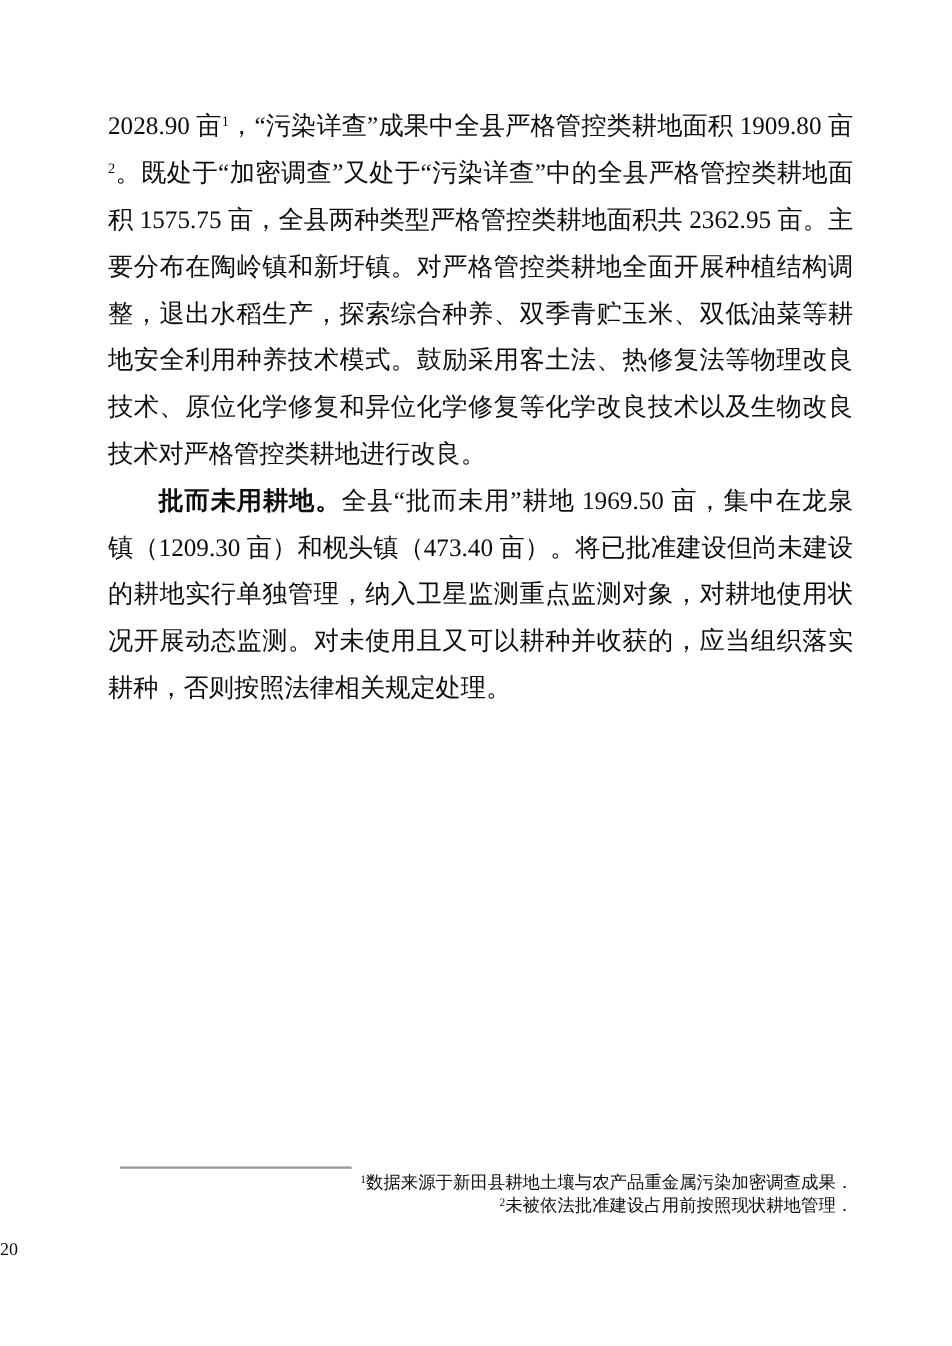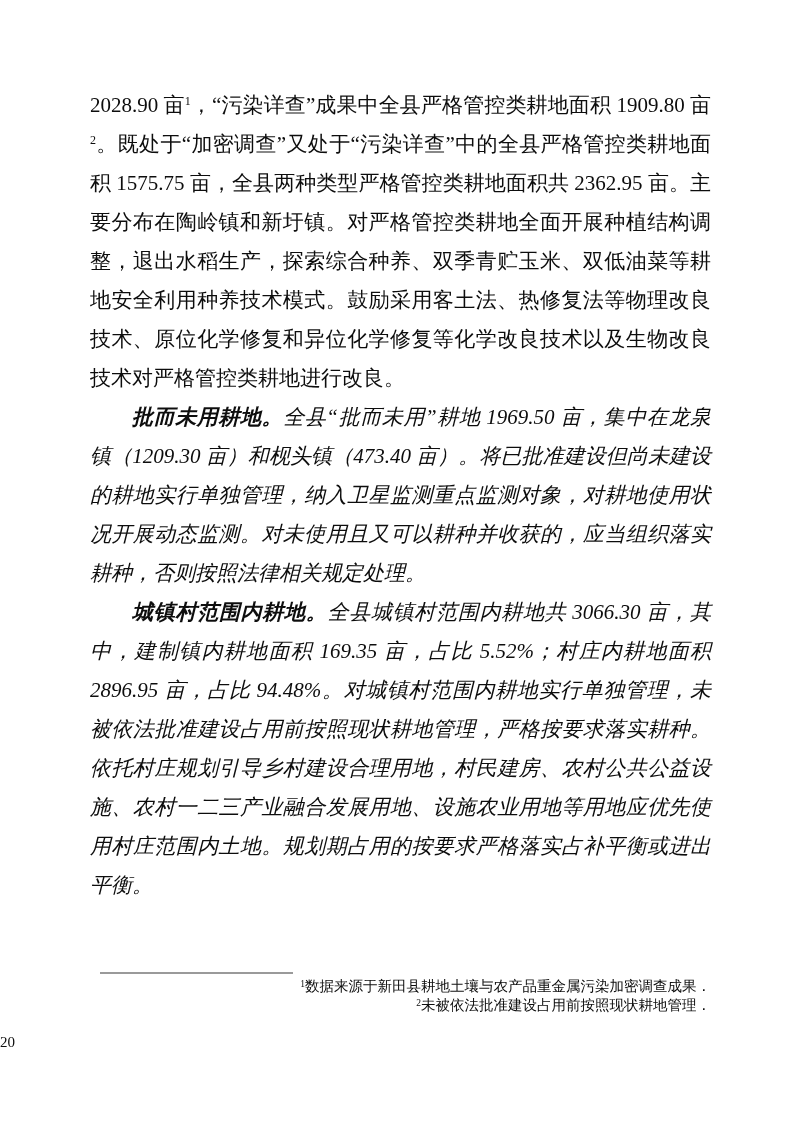--- a/index.html
+++ b/index.html
@@ -15,21 +15,21 @@
   .body-text {
     position: absolute;
     left: 90px;
     top: 86px;
     width: 621px;
     font-size: 21px;
     line-height: 39px;
     text-align: justify;
   }
   .para { margin: 0; padding: 0; }
-  .para.indent { text-indent: 2em; font-style: italic; }
+  .para.indent { text-indent: 2em; }
   .lead { font-weight: 700; }
   .body-text sup {
     font-size: 12px;
     line-height: 0;
     vertical-align: 7px;
   }
   .fn-sep {
     position: absolute;
     left: 100px;
     top: 972px;
@@ -63,21 +63,20 @@
   }
 </style>
 </head>
 <body>
 
 <div class="page">
 
   <div class="body-text">
     <p class="para"><span>2028.90 亩</span><sup>1</sup><span>，“污染详查”成果中全县严格管控类耕地面积 1909.80 亩</span><sup>2</sup><span>。既处于“加密调查”又处于“污染详查”中的全县严格管控类耕地面积 1575.75 亩，全县两种类型严格管控类耕地面积共 2362.95 亩。主要分布在陶岭镇和新圩镇。对严格管控类耕地全面开展种植结构调整，退出水稻生产，探索综合种养、双季青贮玉米、双低油菜等耕地安全利用种养技术模式。鼓励采用客土法、热修复法等物理改良技术、原位化学修复和异位化学修复等化学改良技术以及生物改良技术对严格管控类耕地进行改良。</span></p>
     <p class="para indent"><span class="lead">批而未用耕地。</span><span>全县“批而未用”耕地 1969.50 亩，集中在龙泉镇（1209.30 亩）和枧头镇（473.40 亩）。将已批准建设但尚未建设的耕地实行单独管理，纳入卫星监测重点监测对象，对耕地使用状况开展动态监测。对未使用且又可以耕种并收获的，应当组织落实耕种，否则按照法律相关规定处理。</span></p>
-    <p class="para indent"><span class="lead">城镇村范围内耕地。</span><span>全县城镇村范围内耕地共 3066.30 亩，其中，建制镇内耕地面积 169.35 亩，占比 5.52%；村庄内耕地面积 2896.95 亩，占比 94.48%。对城镇村范围内耕地实行单独管理，未被依法批准建设占用前按照现状耕地管理，严格按要求落实耕种。依托村庄规划引导乡村建设合理用地，村民建房、农村公共公益设施、农村一二三产业融合发展用地、设施农业用地等用地应优先使用村庄范围内土地。规划期占用的按要求严格落实占补平衡或进出平衡。</span></p>
   </div>
 
   <div class="fn-sep"></div>
 
   <div class="footnotes">
     <p class="fn"><sup>1</sup><span>数据来源于新田县耕地土壤与农产品重金属污染加密调查成果．</span></p>
     <p class="fn"><sup>2</sup><span>未被依法批准建设占用前按照现状耕地管理．</span></p>
   </div>
 
   <div class="page-number">20</div>

